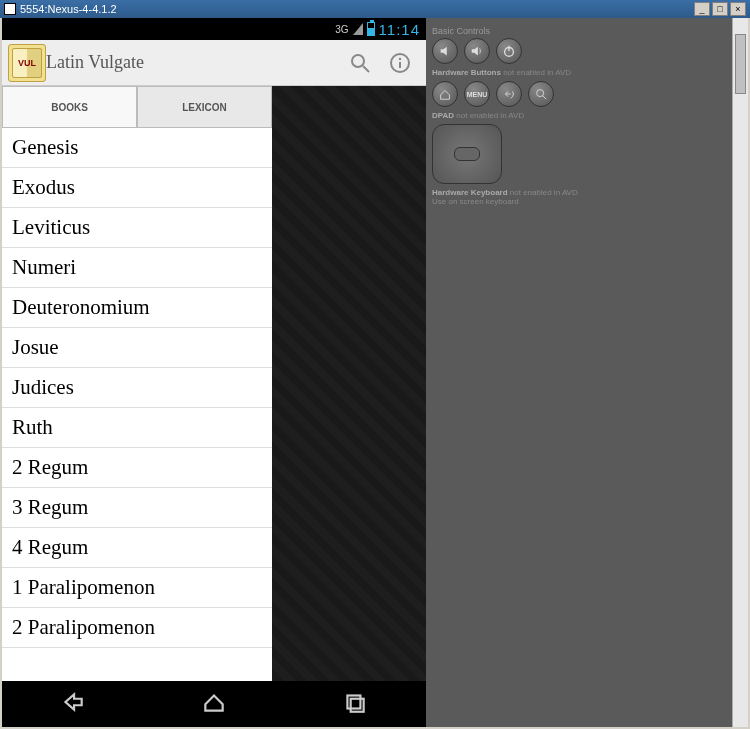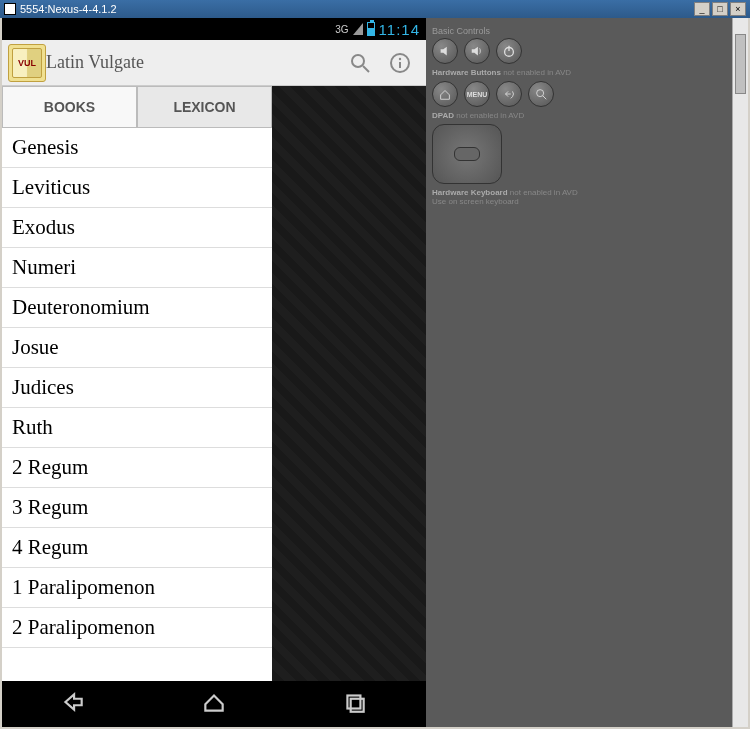--- a/index.html
+++ b/index.html
@@ -39,21 +39,21 @@
 .content-area { flex: 1; position: relative; overflow: hidden; background: #222; }
 .bg-image { position: absolute; inset: 0; background: 
   repeating-linear-gradient(45deg, #1a1a1a 0 8px, #222 8px 16px),
   radial-gradient(circle at 60% 40%, #333, #111);
   filter: contrast(0.9) brightness(0.7);
 }
 
 
 .drawer { position: absolute; left: 0; top: 0; bottom: 0; width: 270px; background: #fff; display: flex; flex-direction: column; }
 .tab-row { display: flex; height: 42px; background: #ddd; }
-.tab { flex: 1; display: flex; align-items: center; justify-content: center; font-size: 14px; font-weight: bold; color: #555; background: #e8e8e8; border: 1px solid #bbb; }
+.tab { flex: 1; display: flex; align-items: center; justify-content: center; font-size: 10px; font-weight: bold; color: #555; background: #e8e8e8; border: 1px solid #bbb; }
 .tab.active { background: #f8f8f8; }
 .book-list { flex: 1; overflow: hidden; }
 .book-item { height: 40px; display: flex; align-items: center; padding: 0 10px; border-bottom: 1px solid #ddd; font-family: Georgia, 'Times New Roman', serif; font-size: 21px; color: #000000; font-weight: 300; }
 
 
 .nav-bar { height: 46px; background: #000; display: flex; align-items: center; justify-content: space-around; }
 .nav-btn svg { width: 26px; height: 26px; stroke: #ccc; fill: none; stroke-width: 2; }
 
 
 .emu-panel { flex: 1; background: #5a5a5a; color: #aaa; font-size: 9px; padding: 6px; font-family: Tahoma, sans-serif; position: relative; }
@@ -115,22 +115,22 @@
     <div class="content-area">
       <div class="bg-image"></div>
 
       <div class="drawer">
         <div class="tab-row">
           <div class="tab active">BOOKS</div>
           <div class="tab">LEXICON</div>
         </div>
         <div class="book-list">
           <div class="book-item">Genesis</div>
+          <div class="book-item">Exodus</div>
           <div class="book-item">Leviticus</div>
-          <div class="book-item">Exodus</div>
           <div class="book-item">Numeri</div>
           <div class="book-item">Deuteronomium</div>
           <div class="book-item">Josue</div>
           <div class="book-item">Judices</div>
           <div class="book-item">Ruth</div>
           <div class="book-item">2 Regum</div>
           <div class="book-item">3 Regum</div>
           <div class="book-item">4 Regum</div>
           <div class="book-item">1 Paralipomenon</div>
           <div class="book-item">2 Paralipomenon</div>

